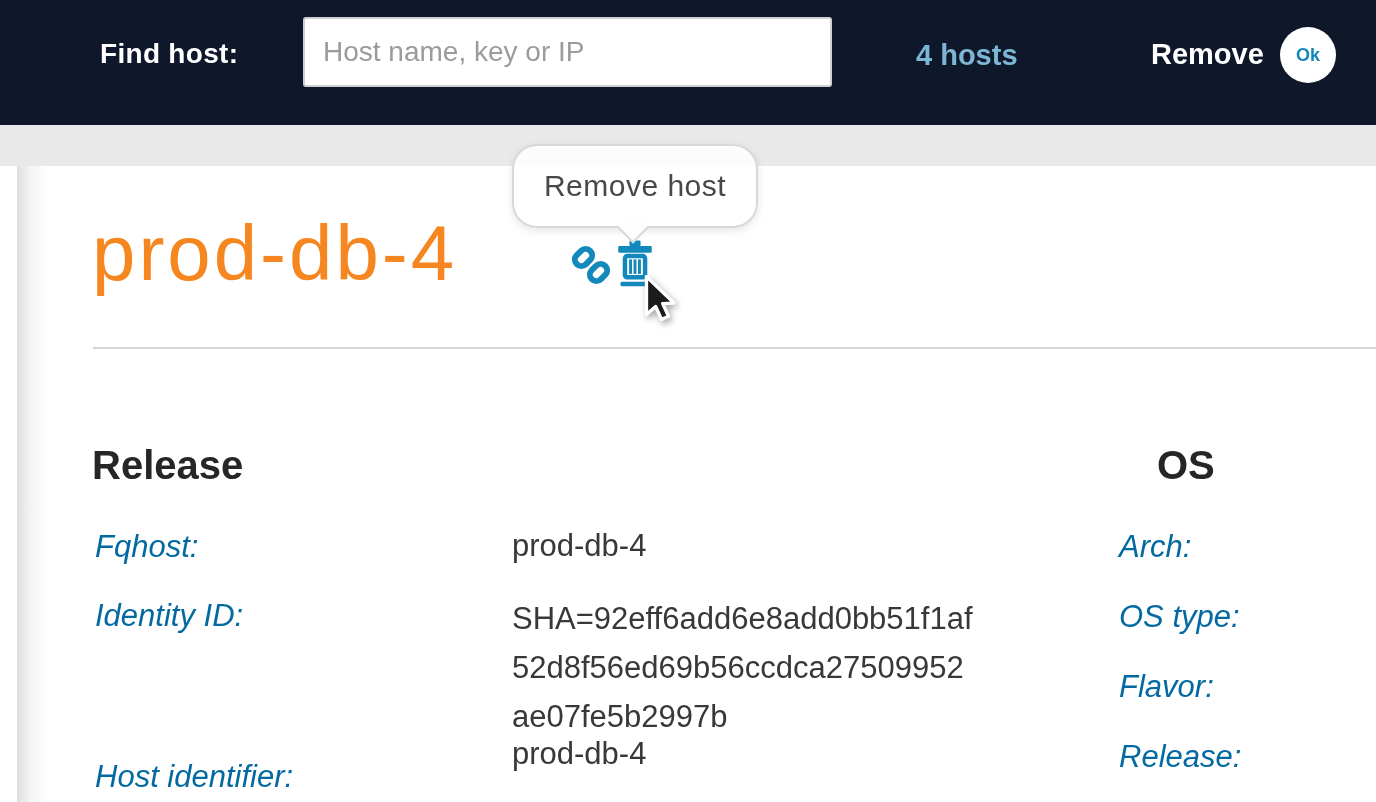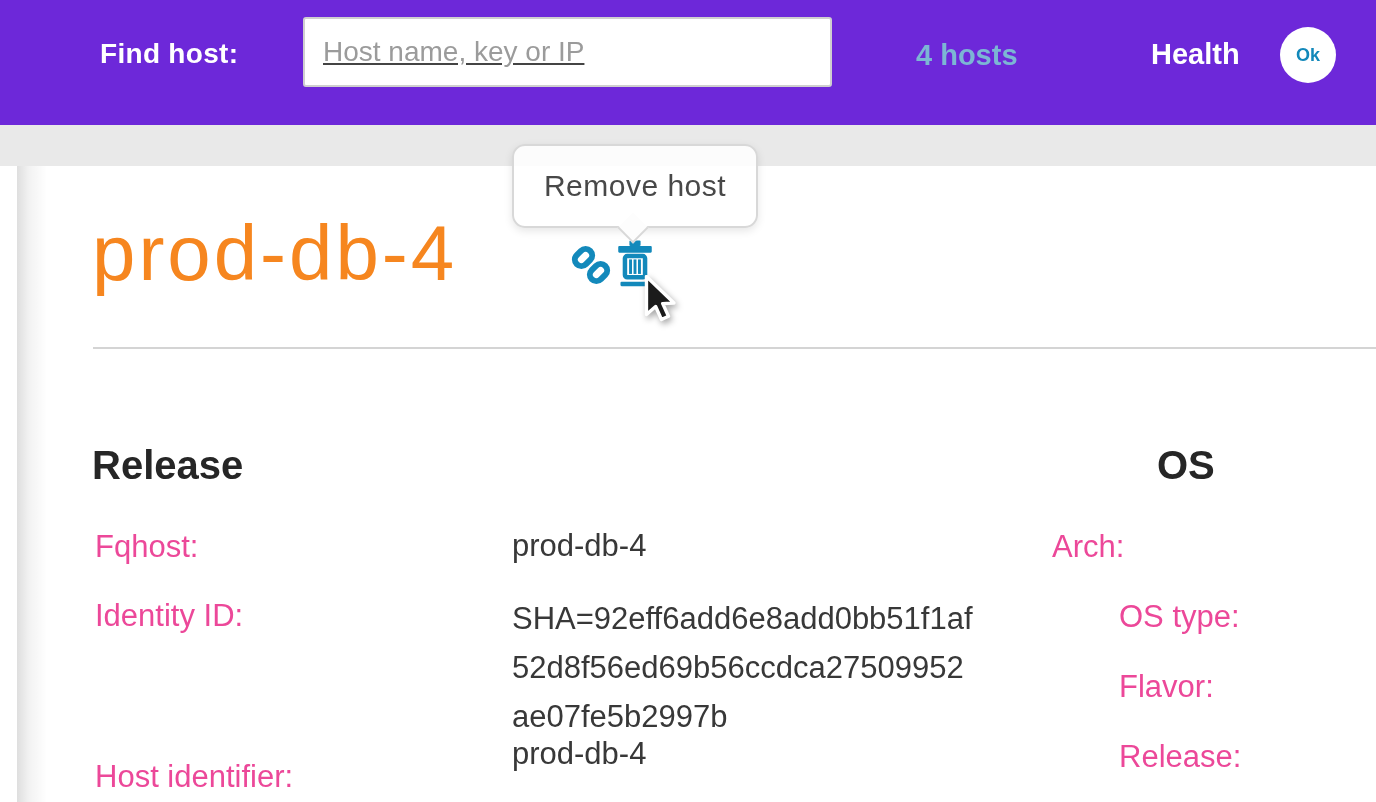--- a/index.html
+++ b/index.html
@@ -7,31 +7,31 @@
   html,body { background:#ffffff; }
   body { font-family:"Liberation Sans", sans-serif; }
   .screen {
     position:relative; width:1376px; height:802px;
     overflow:hidden; background:#ffffff;
   }
 
   
   .topbar {
     position:absolute; left:0; top:0; width:1376px; height:125px;
-    background:#6d28d9;
+    background:#0f172a;
   }
   .find-label {
     position:absolute; left:100px; top:38px;
     color:#ffffff; font-size:28px; font-weight:700; letter-spacing:.3px;
   }
   .search-input {
     position:absolute; left:303px; top:17px; width:529px; height:70px;
     background:#ffffff; border:2px solid #cfcfcf; border-radius:3px;
     padding:0 18px; font-family:"Liberation Sans", sans-serif;
-    font-size:28px; color:#444; outline:none;text-decoration:underline;
+    font-size:28px; color:#444; outline:none;
   }
   .search-input::placeholder { color:#9b9b9b; opacity:1; }
   .hosts-count {
     position:absolute; left:916px; top:39px;
     color:#7cb6d4; font-size:29px; font-weight:600;
     text-decoration:none; cursor:pointer;
   }
   .health-label {
     position:absolute; left:1151px; top:38px;
     color:#ffffff; font-size:29px; font-weight:700; cursor:pointer;
@@ -63,21 +63,21 @@
   }
   .icon-btn { position:absolute; z-index:2; background:none; border:none; padding:0; cursor:pointer; }
   .link-btn  { left:571px; top:245px; width:40px; height:40px; }
   .trash-btn { left:616px; top:240px; width:38px; height:50px; }
   .icon-btn svg { display:block; width:100%; height:100%; }
 
   
   .tooltip {
     position:absolute; left:512px; top:144px; width:246px; height:84px;
     background:rgba(255,255,255,0.86); border:2px solid #d8d8d8;
-    border-radius:13px; z-index:5;
+    border-radius:25px; z-index:5;
     display:flex; align-items:center; justify-content:center;
     box-shadow:0 3px 8px rgba(0,0,0,0.10);
   }
   .tooltip-text { color:#484848; font-size:30px; letter-spacing:.5px; }
   .tooltip-arrow {
     position:absolute; left:108px; bottom:-13px; width:22px; height:22px;
     background:#fdfdfd; transform:rotate(45deg);
     border-right:2px solid #d8d8d8; border-bottom:2px solid #d8d8d8;
   }
 
@@ -95,50 +95,50 @@
 
   
   .section-heading {
     position:absolute; font-size:40px; font-weight:700; color:#262626;
     line-height:1.2;
   }
   #identity-heading { left:92px; top:441px; }
   #os-heading { left:1157px; top:441px; }
 
   .row-label {
-    position:absolute; color:#ec4899; font-size:31px; line-height:1.2;
+    position:absolute; color:#0369a1; font-size:31px; line-height:1.2;font-style:italic;
   }
   .row-value {
     position:absolute; left:512px; color:#383838; font-size:31px; line-height:1.2;
   }
   .value-lines { line-height:49px; }
   .value-lines span { display:block; }
 
   #lbl-fqhost  { left:95px;  top:528px; }
   #val-fqhost  {             top:527px; }
   #lbl-cfid    { left:95px;  top:597px; }
   #val-cfid    {             top:594px; }
   #lbl-hostid  { left:95px;  top:736px;margin-top:22px; }
   #val-hostid  {             top:735px; }
 
-  #lbl-arch    { left:1052px; top:528px; }
+  #lbl-arch    { left:1119px; top:528px; }
   #lbl-ostype  { left:1119px; top:598px; }
   #lbl-flavor  { left:1119px; top:668px; }
   #lbl-release { left:1119px; top:738px; }
 </style>
 </head>
 <body>
 
 <div class="screen">
 
   <header class="topbar">
     <span class="find-label">Find host:</span>
     <input class="search-input" type="text" placeholder="Host name, key or IP" style="">
     <a class="hosts-count">4 hosts</a>
-    <span class="health-label">Health</span>
+    <span class="health-label">Remove</span>
     <span class="health-badge">Ok</span>
   </header>
 
   <div class="subbar"></div>
 
   <main class="panel"></main>
 
   <h1 class="host-title">prod-db-4</h1>
 
   <button class="icon-btn link-btn">

